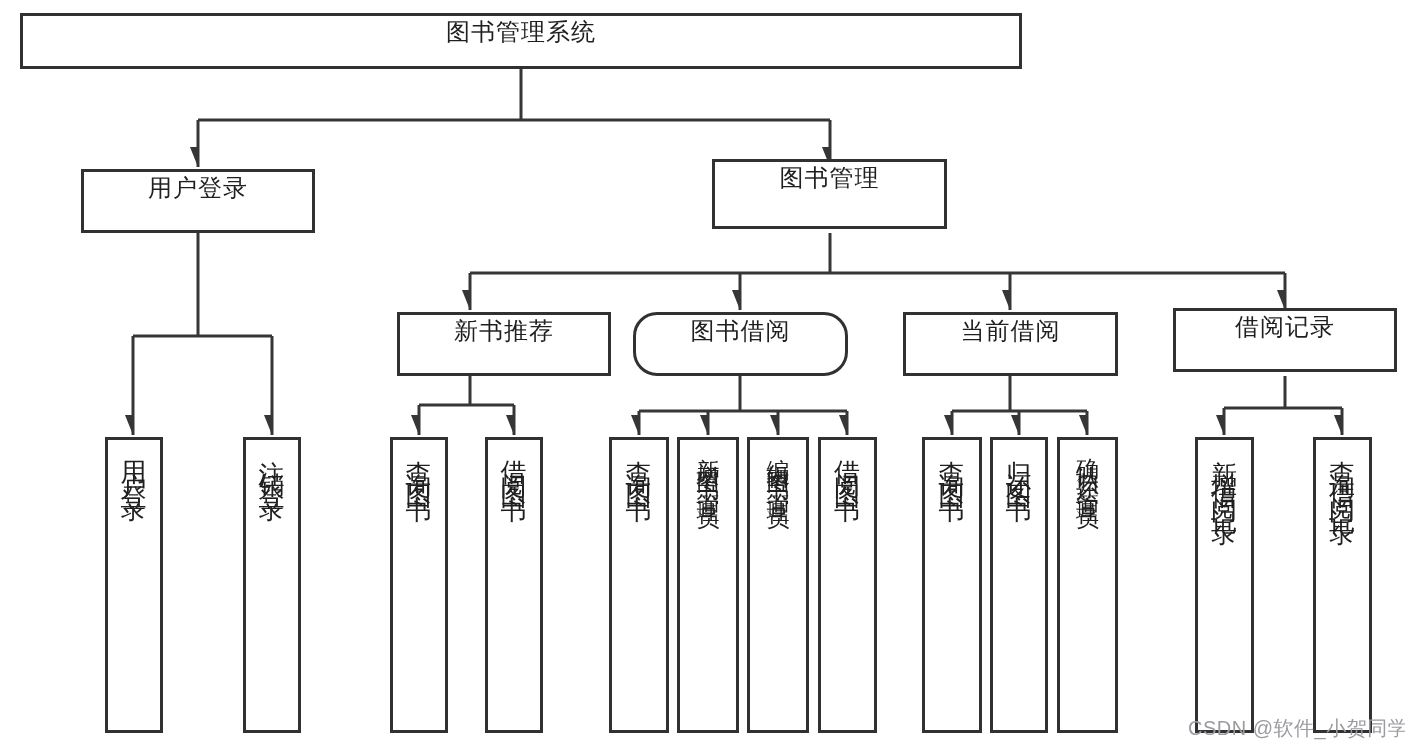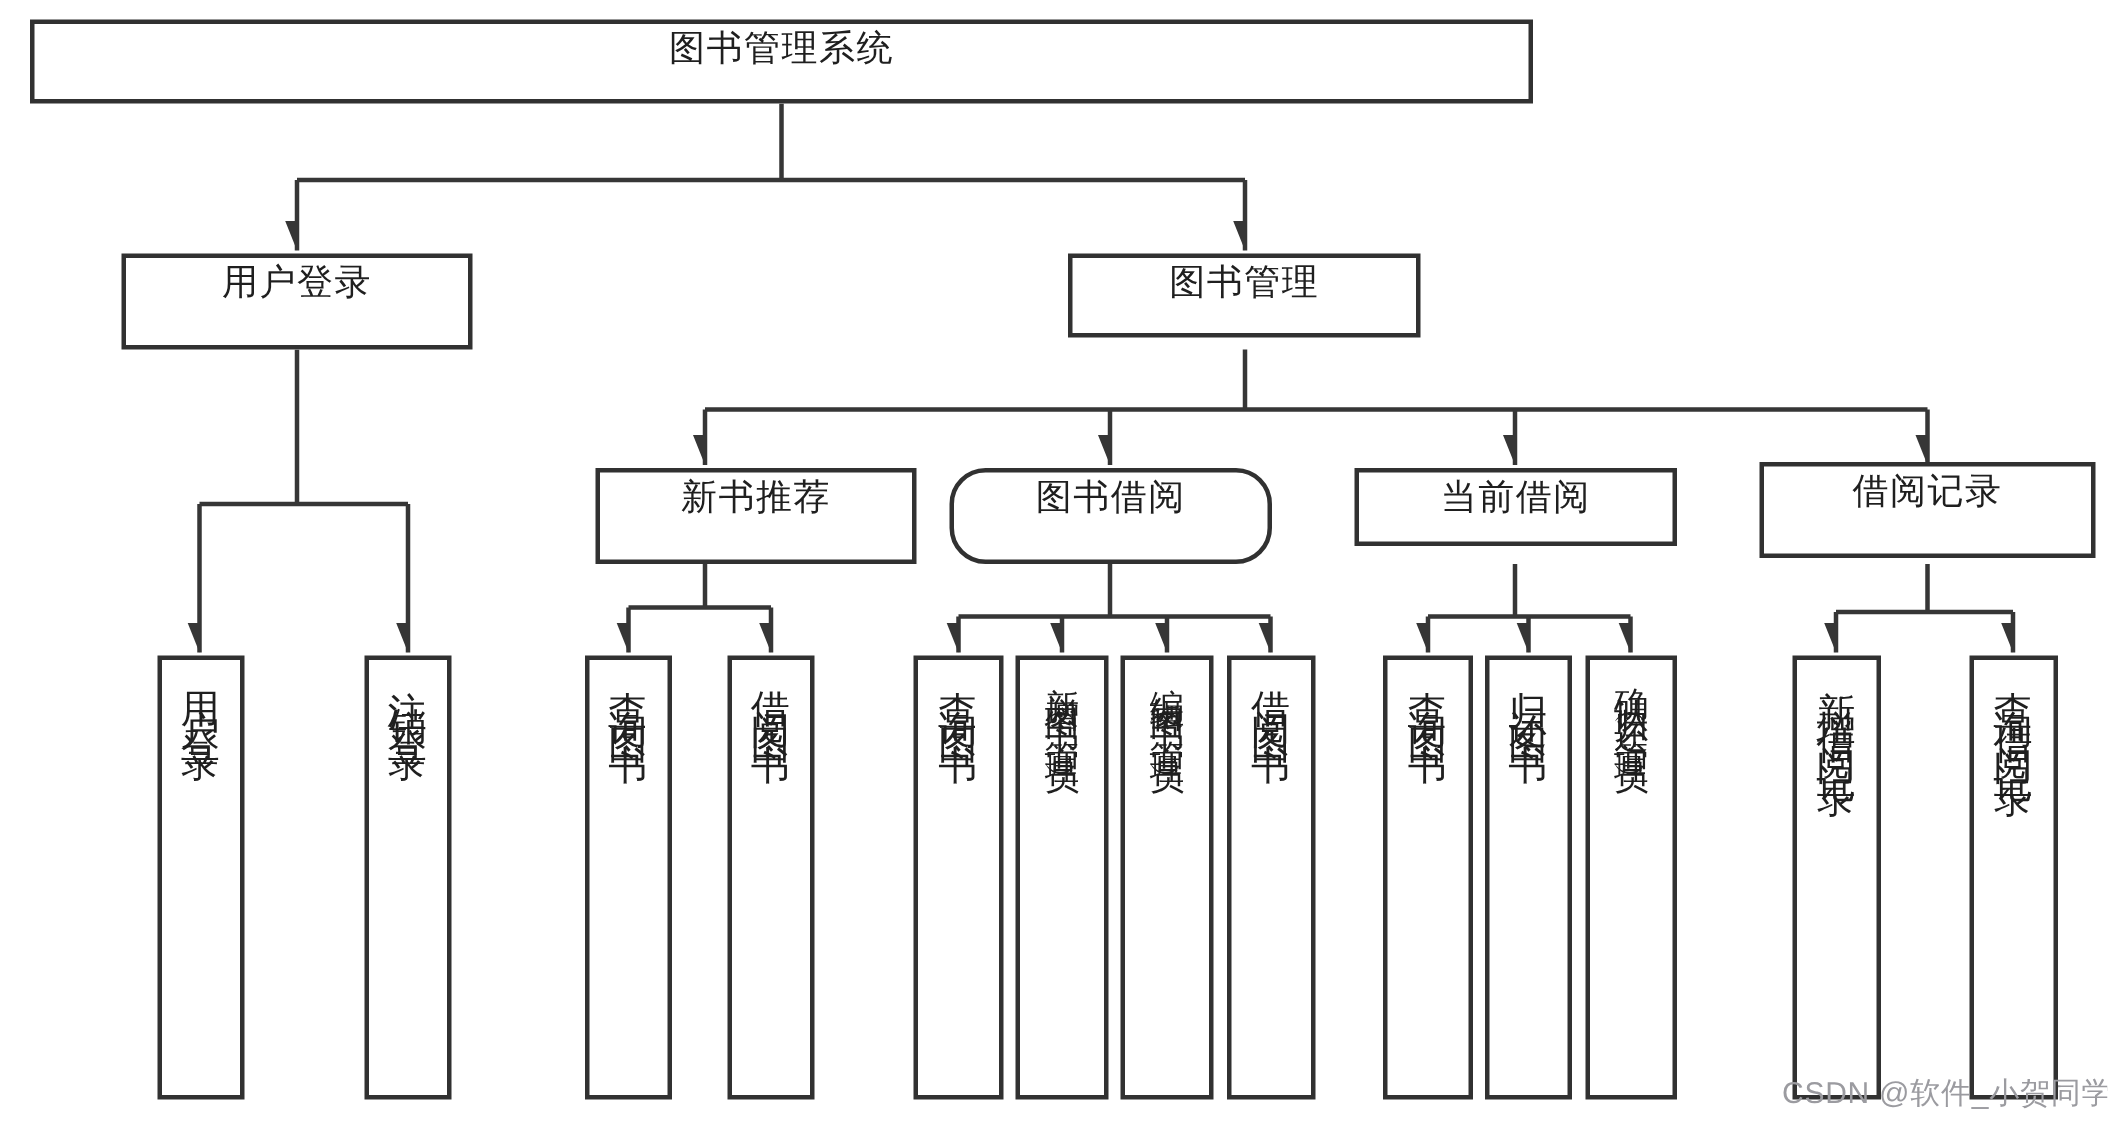--- a/index.html
+++ b/index.html
@@ -99,31 +99,31 @@
     <line x1="1342" y1="408" x2="1342" y2="435" stroke="#363636" stroke-width="3" marker-end="url(#arrow)"></line>
   </svg>
 
   <div class="box" style="left:20px; top:13px; width:1002px; height:56px;">
     <span class="hlabel">图书管理系统</span>
   </div>
 
   <div class="box" style="left:81px; top:169px; width:234px; height:64px;">
     <span class="hlabel">用户登录</span>
   </div>
-  <div class="box" style="left:712px; top:169px; width:235px; height:56px;">
+  <div class="box" style="left:712px; top:159px; width:235px; height:70px;">
     <span class="hlabel">图书管理</span>
   </div>
 
   <div class="box" style="left:363px; top:312px; width:214px; height:64px;margin-left:34px;">
     <span class="hlabel">新书推荐</span>
   </div>
   <div class="box" style="left:633px; top:312px; width:215px; height:64px;border-radius:24px;">
     <span class="hlabel">图书借阅</span>
   </div>
-  <div class="box" style="left:903px; top:312px; width:215px; height:52px;font-family:Liberation Mono, monospace;">
+  <div class="box" style="left:903px; top:312px; width:215px; height:64px;font-family:Liberation Mono, monospace;">
     <span class="hlabel">当前借阅</span>
   </div>
   <div class="box" style="left:1173px; top:308px; width:224px; height:64px;">
     <span class="hlabel">借阅记录</span>
   </div>
 
   <div class="box leaf" style="left:105px; width:58px;">
     <span class="vtext">用户登录</span>
   </div>
   <div class="box leaf" style="left:243px; width:58px;">

